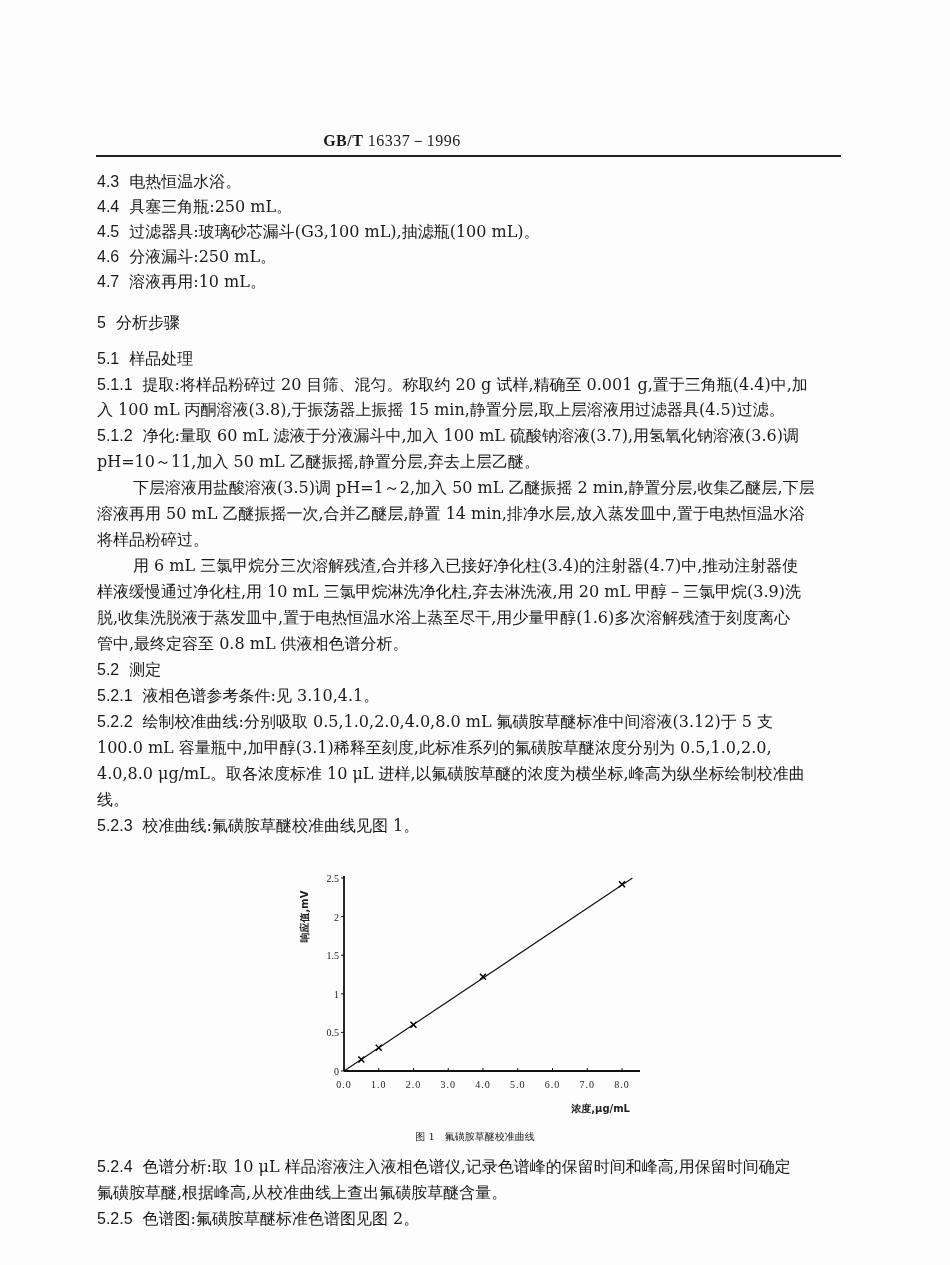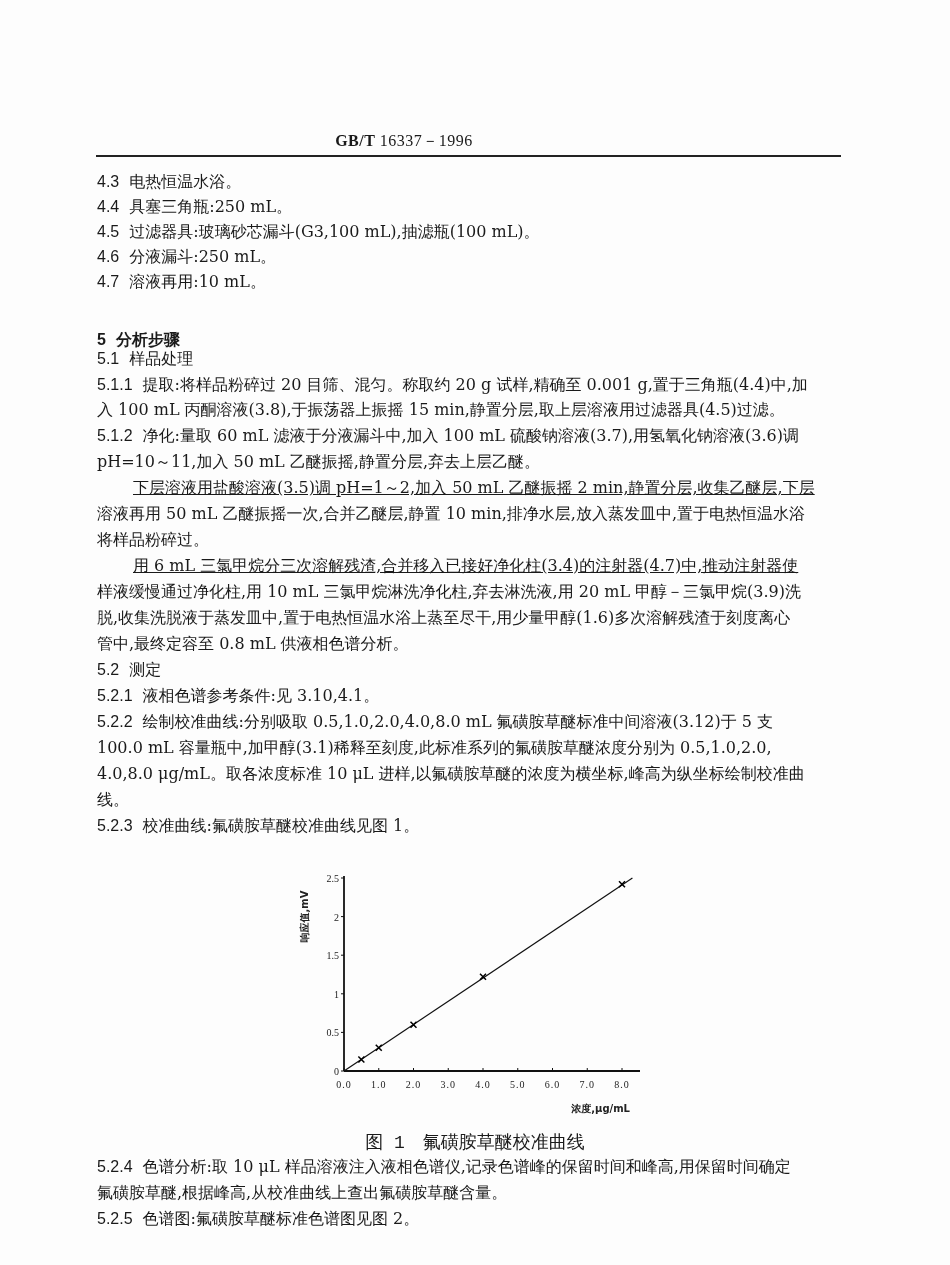--- a/index.html
+++ b/index.html
@@ -1,27 +1,27 @@
 <!DOCTYPE html>
 <html><head>
 <meta charset="utf-8">
 <style>
   html, body { margin: 0; padding: 0; background: #fdfdfd; }
   body { width: 950px; height: 1265px; position: relative; overflow: hidden;
          font-family: "DejaVu Serif", "Liberation Serif", serif; color: #1a1a1a; }
-  .page-header { position: absolute; top: 131px; left: 12px; width: 784px; text-align: center;
+  .page-header { position: absolute; top: 131px; left: 0; width: 784px; text-align: center;
          font-family: "Liberation Serif", serif; font-size: 16px; letter-spacing: 0.5px; }
   .page-header b { font-weight: bold; }
   .rule { position: absolute; top: 155px; left: 96px; width: 745px; height: 2px; background: #222; }
   .line { position: absolute; left: 97px; font-size: 16px; line-height: 20px; white-space: nowrap; }
-  .indent { left: 133px; text-decoration: underline; }
+  .indent { left: 133px; }
   .num { display: inline-block; margin-right: 10px; font-family: "Liberation Sans", sans-serif; }
-  .bold { font-weight: bold; margin-top: 17px; }
+  .bold { font-weight: normal; }
   .chart { position: absolute; left: 290px; top: 860px; width: 370px; height: 260px; }
-  .caption { position: absolute; top: 1130px; left: 0; width: 950px; text-align: center; font-size: 18px; font-family: Liberation Mono, monospace; }
+  .caption { position: absolute; top: 1130px; left: 0; width: 950px; text-align: center; font-size: 10px; }
 </style>
 </head>
 <body>
 
 <div class="page-header">
   <b>GB/T</b>
   <span>16337－1996</span>
 </div>
 <div class="rule"></div>
 
@@ -33,21 +33,21 @@
 
 <div class="line bold" style="top:313px"><span class="num">5</span><span>分析步骤</span></div>
 
 <div class="line" style="top:349px"><span class="num">5.1</span><span>样品处理</span></div>
 <div class="line" style="top:375px"><span class="num">5.1.1</span><span>提取:将样品粉碎过 20 目筛、混匀。称取约 20 g 试样,精确至 0.001 g,置于三角瓶(4.4)中,加</span></div>
 <div class="line" style="top:400px">入 100 mL 丙酮溶液(3.8),于振荡器上振摇 15 min,静置分层,取上层溶液用过滤器具(4.5)过滤。</div>
 <div class="line" style="top:426px"><span class="num">5.1.2</span><span>净化:量取 60 mL 滤液于分液漏斗中,加入 100 mL 硫酸钠溶液(3.7),用氢氧化钠溶液(3.6)调</span></div>
 <div class="line" style="top:452px">pH=10～11,加入 50 mL 乙醚振摇,静置分层,弃去上层乙醚。</div>
 
 <div class="line indent" style="top:478px">下层溶液用盐酸溶液(3.5)调 pH=1～2,加入 50 mL 乙醚振摇 2 min,静置分层,收集乙醚层,下层</div>
-<div class="line" style="top:504px">溶液再用 50 mL 乙醚振摇一次,合并乙醚层,静置 10 min,排净水层,放入蒸发皿中,置于电热恒温水浴</div>
+<div class="line" style="top:504px">溶液再用 50 mL 乙醚振摇一次,合并乙醚层,静置 14 min,排净水层,放入蒸发皿中,置于电热恒温水浴</div>
 <div class="line" style="top:530px">将样品粉碎过。</div>
 
 <div class="line indent" style="top:556px">用 6 mL 三氯甲烷分三次溶解残渣,合并移入已接好净化柱(3.4)的注射器(4.7)中,推动注射器使</div>
 <div class="line" style="top:582px">样液缓慢通过净化柱,用 10 mL 三氯甲烷淋洗净化柱,弃去淋洗液,用 20 mL 甲醇－三氯甲烷(3.9)洗</div>
 <div class="line" style="top:608px">脱,收集洗脱液于蒸发皿中,置于电热恒温水浴上蒸至尽干,用少量甲醇(1.6)多次溶解残渣于刻度离心</div>
 <div class="line" style="top:634px">管中,最终定容至 0.8 mL 供液相色谱分析。</div>
 
 <div class="line" style="top:660px"><span class="num">5.2</span><span>测定</span></div>
 <div class="line" style="top:686px"><span class="num">5.2.1</span><span>液相色谱参考条件:见 3.10,4.1。</span></div>
 <div class="line" style="top:712px"><span class="num">5.2.2</span><span>绘制校准曲线:分别吸取 0.5,1.0,2.0,4.0,8.0 mL 氟磺胺草醚标准中间溶液(3.12)于 5 支</span></div>

